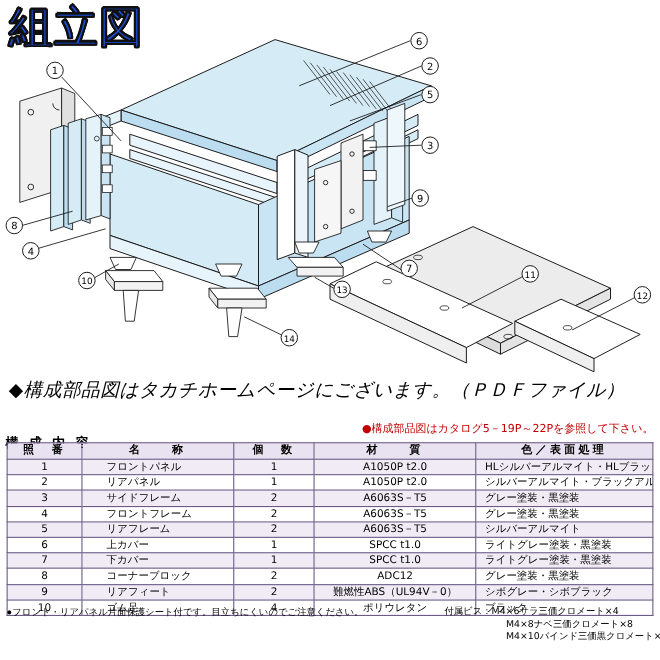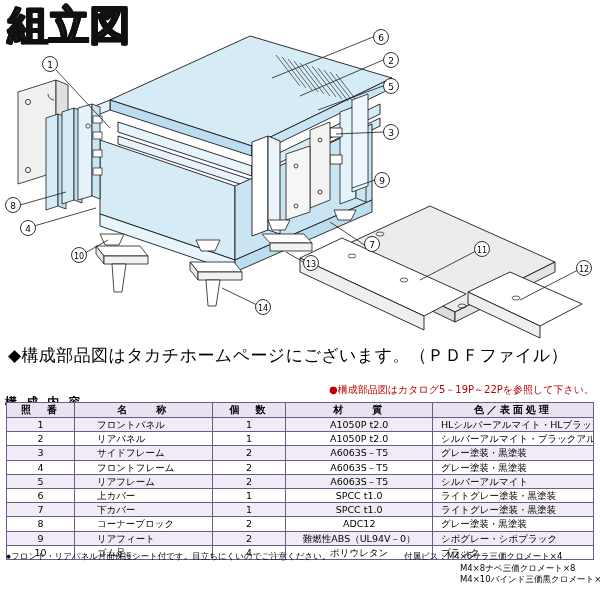--- a/index.html
+++ b/index.html
@@ -17,23 +17,23 @@
     position: relative;
   }
 
   
   #page-title {
     position: absolute;
     left: 8px;
     top: 2px;
     font-size: 40px;
     line-height: 46px;
-    font-weight: 700;
+    font-weight: 400;
     letter-spacing: 1px;
-    color: #15803d;
+    color: #1d4ed8;
     -webkit-text-stroke: 1.6px #101010;
     text-shadow:
       -1.3px 0 #101010, 1.3px 0 #101010,
       0 -1.3px #101010, 0 1.3px #101010,
       -1px -1px #101010, 1px -1px #101010,
       -1px 1px #101010, 1px 1px #101010;
     white-space: nowrap;
     text-align: right;
   }
 
@@ -50,20 +50,21 @@
   
   #headline {
     position: absolute;
     left: 8px;
     top: 344px;
     font-size: 17px;
     line-height: 22px;
     letter-spacing: 0.4px;
     white-space: nowrap;
     font-family: "DejaVu Sans", sans-serif;
+    font-style: italic;
   }
 
   
   #section-label {
     position: absolute;
     left: 5px;
     top: 394px;
     font-size: 12px;
     font-weight: bold;
     letter-spacing: 2.5px;

